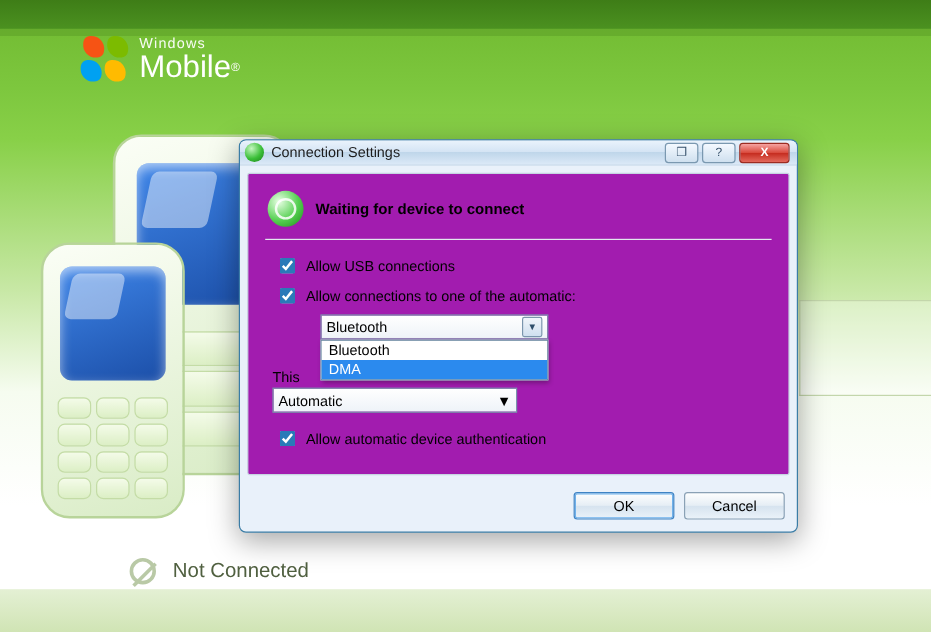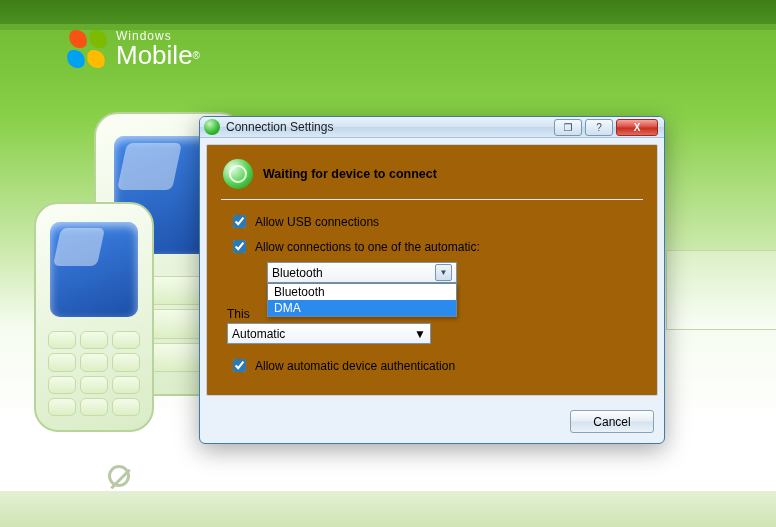--- a/index.html
+++ b/index.html
@@ -43,21 +43,21 @@
   .noicon{width:22px; height:22px; border:3px solid #b9c9a6; border-radius:50%; position:relative;}
   .noicon::after{content:""; position:absolute; left:48%; top:-2px; width:3px; height:26px; background:#b9c9a6; transform:rotate(45deg);}
   
   .dialog{position:absolute; left:199px; top:116px; width:466px; border:1px solid #3b7da6; border-radius:6px; background:#e9f1fa; box-shadow:0 6px 24px rgba(0,0,0,.35); overflow:visible;}
   .titlebar{height:21px; background:linear-gradient(#eaf3fc,#d4e4f4 48%,#bfd6ea 50%,#dbe9f7); border-bottom:1px solid #a9c4da; display:flex; align-items:center; padding:0 4px; border-radius:5px 5px 0 0;}
   .tb-icon{width:16px; height:16px; border-radius:50%; background:radial-gradient(circle at 35% 30%,#c5f6c0,#3bbf38 55%,#1a7d18); margin-right:6px;}
   .tb-title{flex:1; color:#1c1c1c;}
   .tb-btns{display:flex; gap:3px; margin-right:2px;}
   .tb-btn{width:28px; height:17px; border:1px solid #7a98b0; border-radius:3px; background:linear-gradient(#f4f9ff,#cfe0ef); display:flex; align-items:center; justify-content:center; font-size:10px; color:#35506a;}
   .tb-btn.close{width:42px; background:linear-gradient(#f6a3a0,#d94b3e 48%,#c62d20 52%,#e3695c); color:#fff; border-color:#9c2c22; font-weight:bold;}
-  .dlg-inner{margin:6px; background:#a16207; border:1px solid #c6d4e1; border-radius:2px; padding:12px 14px 14px; position:relative;}
+  .dlg-inner{margin:6px; background:#a21caf; border:1px solid #c6d4e1; border-radius:2px; padding:12px 14px 14px; position:relative;}
   .hdr{display:flex; align-items:center; gap:10px; padding:2px 2px 10px; border-bottom:1px solid #e2e8ee; margin-bottom:12px;}
   .hdr-icon{width:30px; height:30px; border-radius:50%; background:radial-gradient(circle at 32% 30%,#e8ffe4,#53cf4f 55%,#1d8d1a); position:relative;}
   .hdr-icon::after{content:""; position:absolute; inset:6px; border:2px solid rgba(255,255,255,.85); border-radius:50%;}
   .hdr-text{font-weight:bold; font-size:12.5px;}
   .row{display:flex; align-items:center; margin:6px 0 6px 8px; gap:6px;}
   input[type=checkbox]{width:13px; height:13px; accent-color:#2a7ab8;}
   label{color:#000;text-align:center;}
   .combo{display:flex; align-items:center; width:190px; height:21px; border:1px solid #7a95ad; background:linear-gradient(#fff,#eef3f8); margin-left:46px; padding:0 4px; justify-content:space-between; position:relative;}
   .combo .val{color:#000; font-size:12px;}
   .combo .arrow{width:17px; height:17px; border:1px solid #7a95ad; background:linear-gradient(#f0f5fa,#cfdfef); display:flex; align-items:center; justify-content:center; font-size:8px; color:#2e4e6a; border-radius:2px;}
@@ -118,20 +118,21 @@
         <div></div>
         <div></div>
       </div>
   </div>
 </div>
 
 <div class="sidepanel"></div>
 
 <div class="status">
   <div class="noicon"></div>
+  <span>Not Connected</span>
 </div>
 
 <div class="dialog">
   <div class="titlebar">
     <div class="tb-icon"></div>
     <div class="tb-title">Connection Settings</div>
     <div class="tb-btns">
       <div class="tb-btn">
           <span>❐</span>
         </div>
@@ -181,17 +182,20 @@
     </div>
 
     <div class="row" style="margin-top:12px;">
       <input type="checkbox" id="c3" checked="" style="">
       <label for="c3">Allow automatic device authentication</label>
     </div>
 
   </div>
 
   <div class="dlg-footer">
+    <div class="btn default">
+        <span>OK</span>
+      </div>
     <div class="btn">
         <span>Cancel</span>
       </div>
   </div>
 </div>
 
 </body></html>

